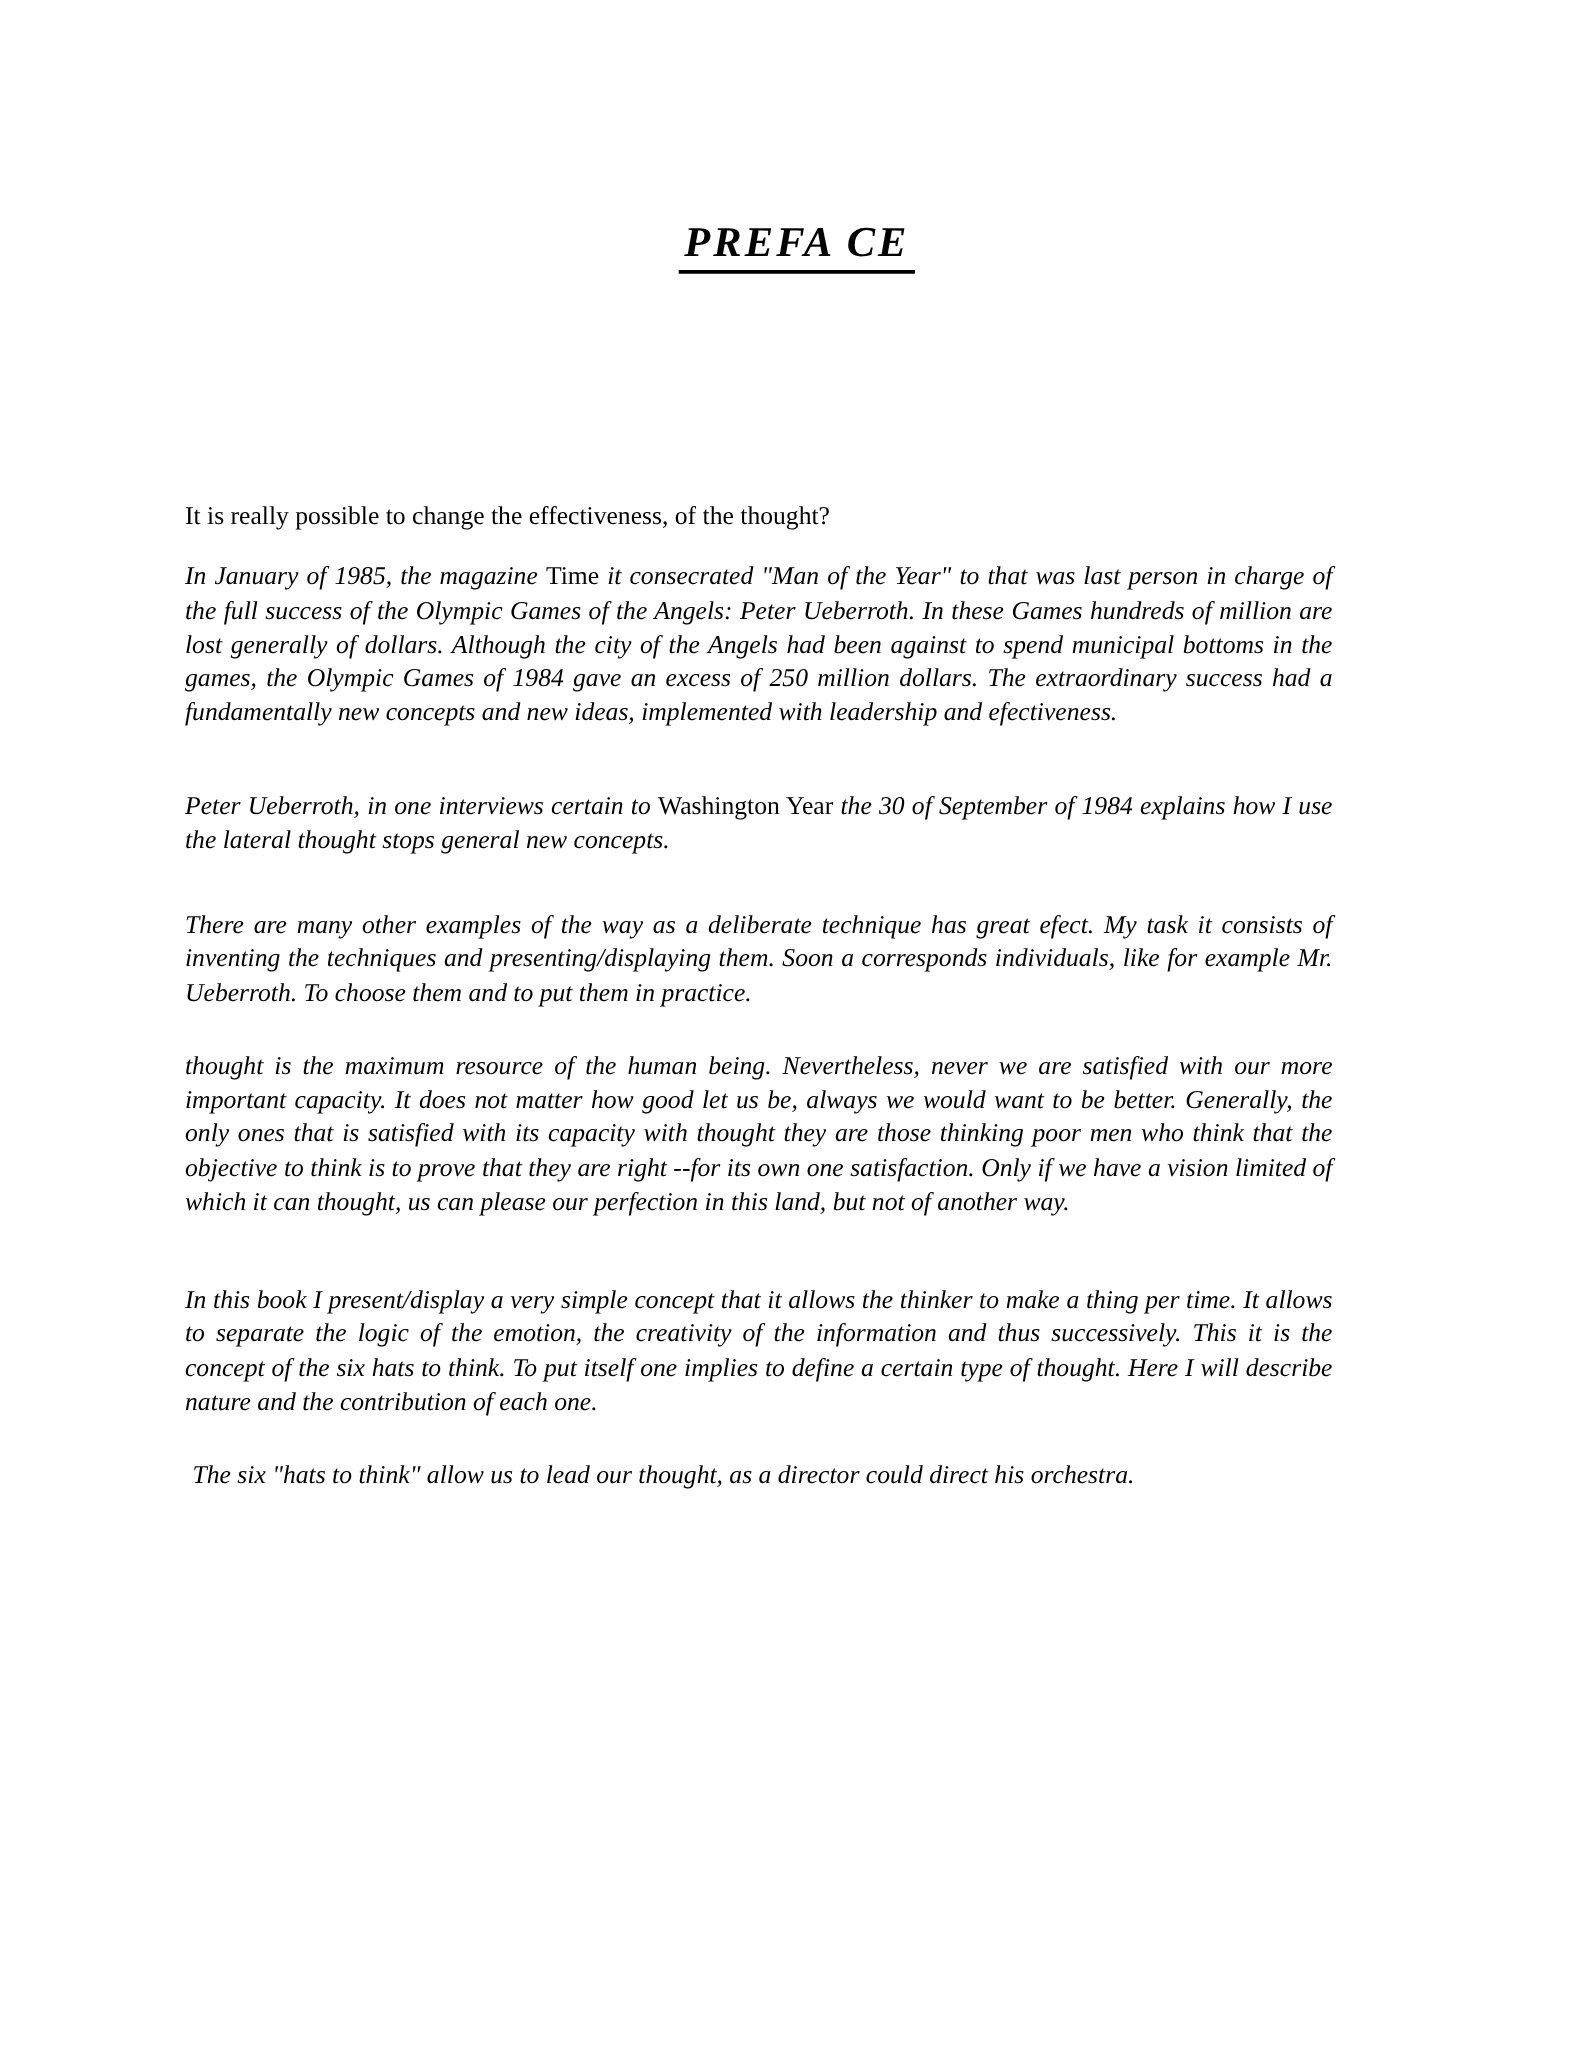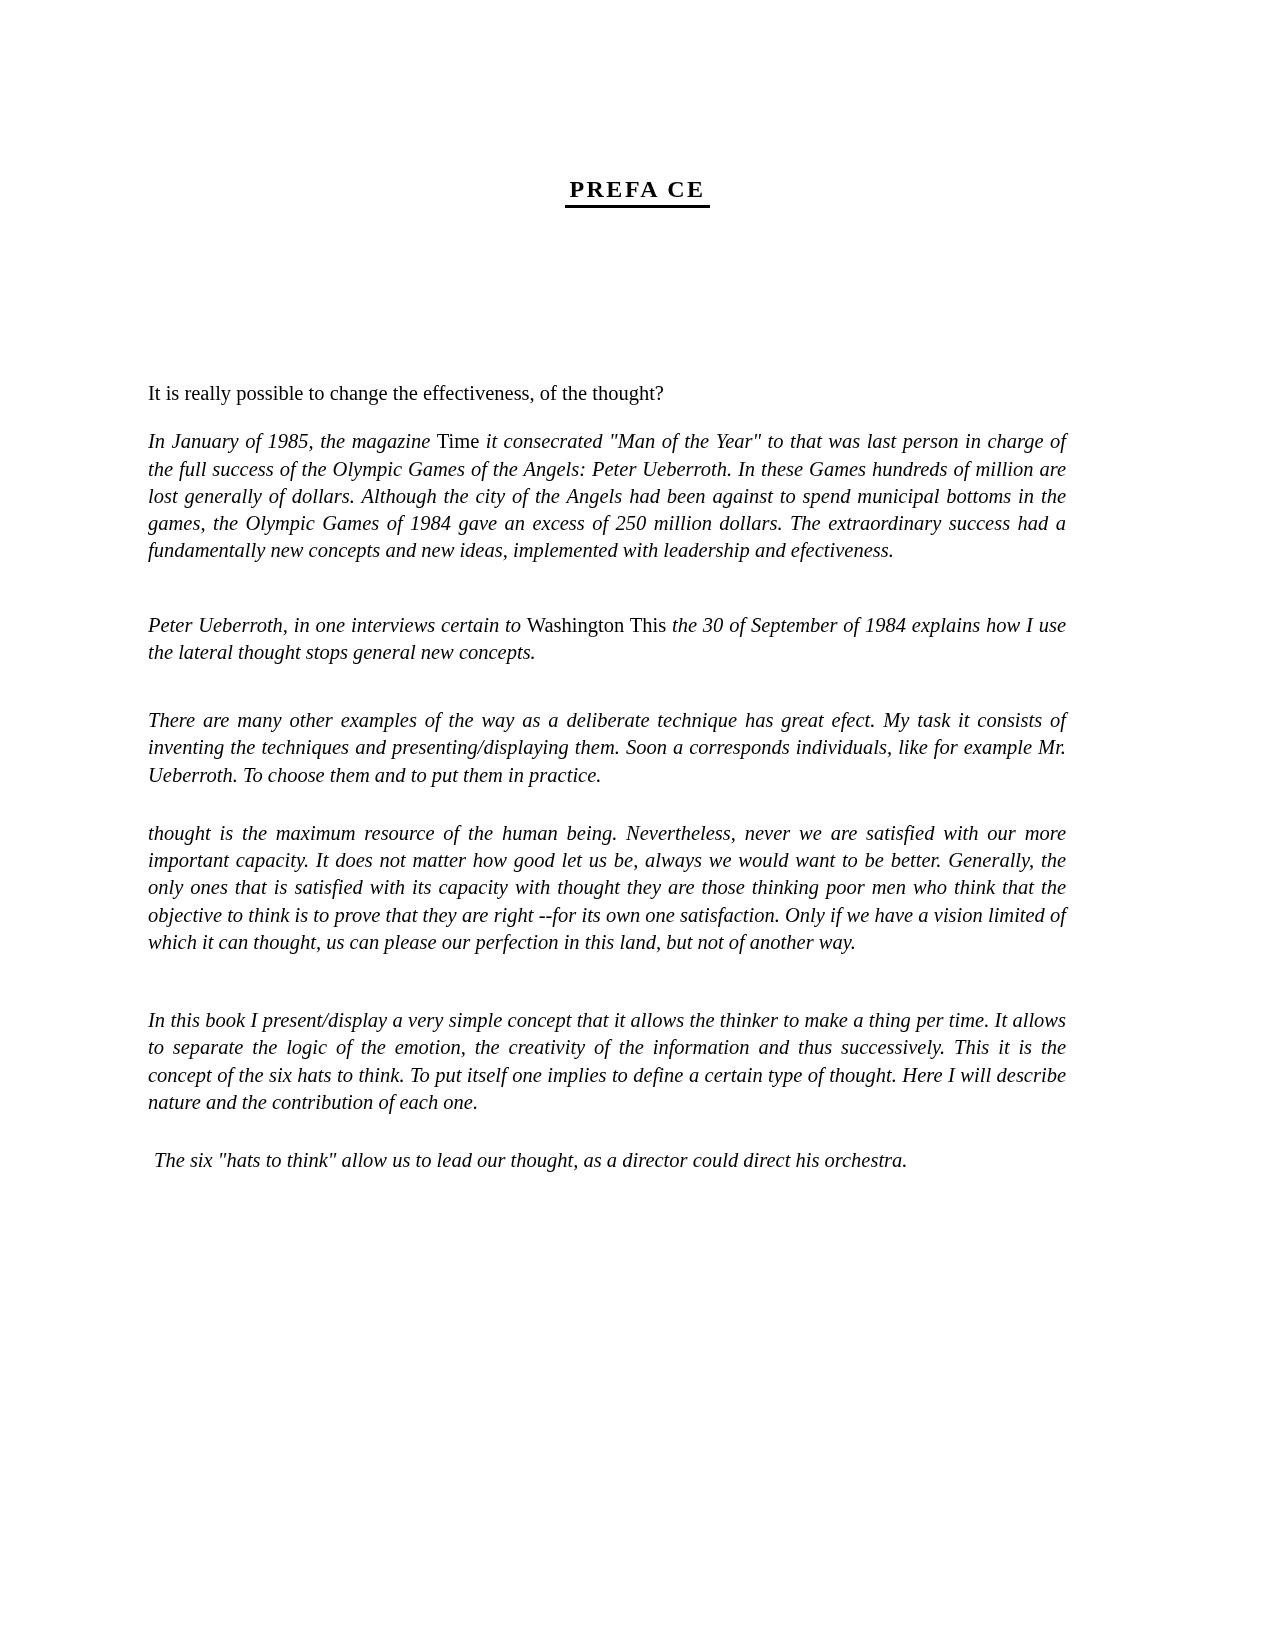--- a/index.html
+++ b/index.html
@@ -25,30 +25,31 @@
     position: absolute;
     top: 176px;
     left: 0;
     right: 0;
     text-align: center;
   }
   .doc-title {
     display: inline-block;
     font-family: "Liberation Serif", "DejaVu Serif", serif;
     font-weight: bold;
-    font-size: 24px;
+    font-style: italic;
+    font-size: 34px;
     letter-spacing: 2.5px;
     border-bottom: 3px solid #000;
     padding: 0 4px 3px 4px;
     line-height: 1.1;
   }
   
   .body-col {
     position: absolute;
-    top: 380px;
+    top: 400px;
     left: 148px;
     width: 918px;
   }
   p.para {
     margin: 0 0 11px 0;
     font-size: 20.5px;
     line-height: 1.34;
     text-align: justify;
     font-style: italic;
     text-justify: inter-word;
@@ -90,21 +91,21 @@
 
     <div class="gap-sm"></div>
 
     <p class="para tight"><span>In January of 1985, the magazine </span><span class="roman-span">Time</span><span> it consecrated "Man of the Year" to that was last person in charge of the full success of the Olympic Games of the Angels: Peter Ueberroth. In these Games hundreds of million are lost generally of dollars. Although the city of the Angels had been against to spend municipal bottoms in the games, the Olympic Games of 1984 gave an excess of 250 million dollars. The extraordinary success had a fundamentally new concepts and new ideas, implemented with leadership and efectiveness.</span></p>
 
     <div class="gap-lg"></div>
 
 
     <div class="gap-sm"></div>
 
-    <p class="para tight"><span>Peter Ueberroth, in one interviews certain to </span><span class="roman-span">Washington This</span><span> the 30 of September of 1984 explains how I use the lateral thought stops general new concepts.</span></p>
+    <p class="para tight"><span>Peter Ueberroth, in one interviews certain to </span><span class="roman-span">Washington Year</span><span> the 30 of September of 1984 explains how I use the lateral thought stops general new concepts.</span></p>
 
     <div class="gap-sm"></div>
 
 
     <div class="gap-md"></div>
 
     <p class="para tight">There are many other examples of the way as a deliberate technique has great efect. My task it consists of inventing the techniques and presenting/displaying them. Soon a corresponds individuals, like for example Mr. Ueberroth. To choose them and to put them in practice.</p>
 
     <div class="gap-md"></div>
 

